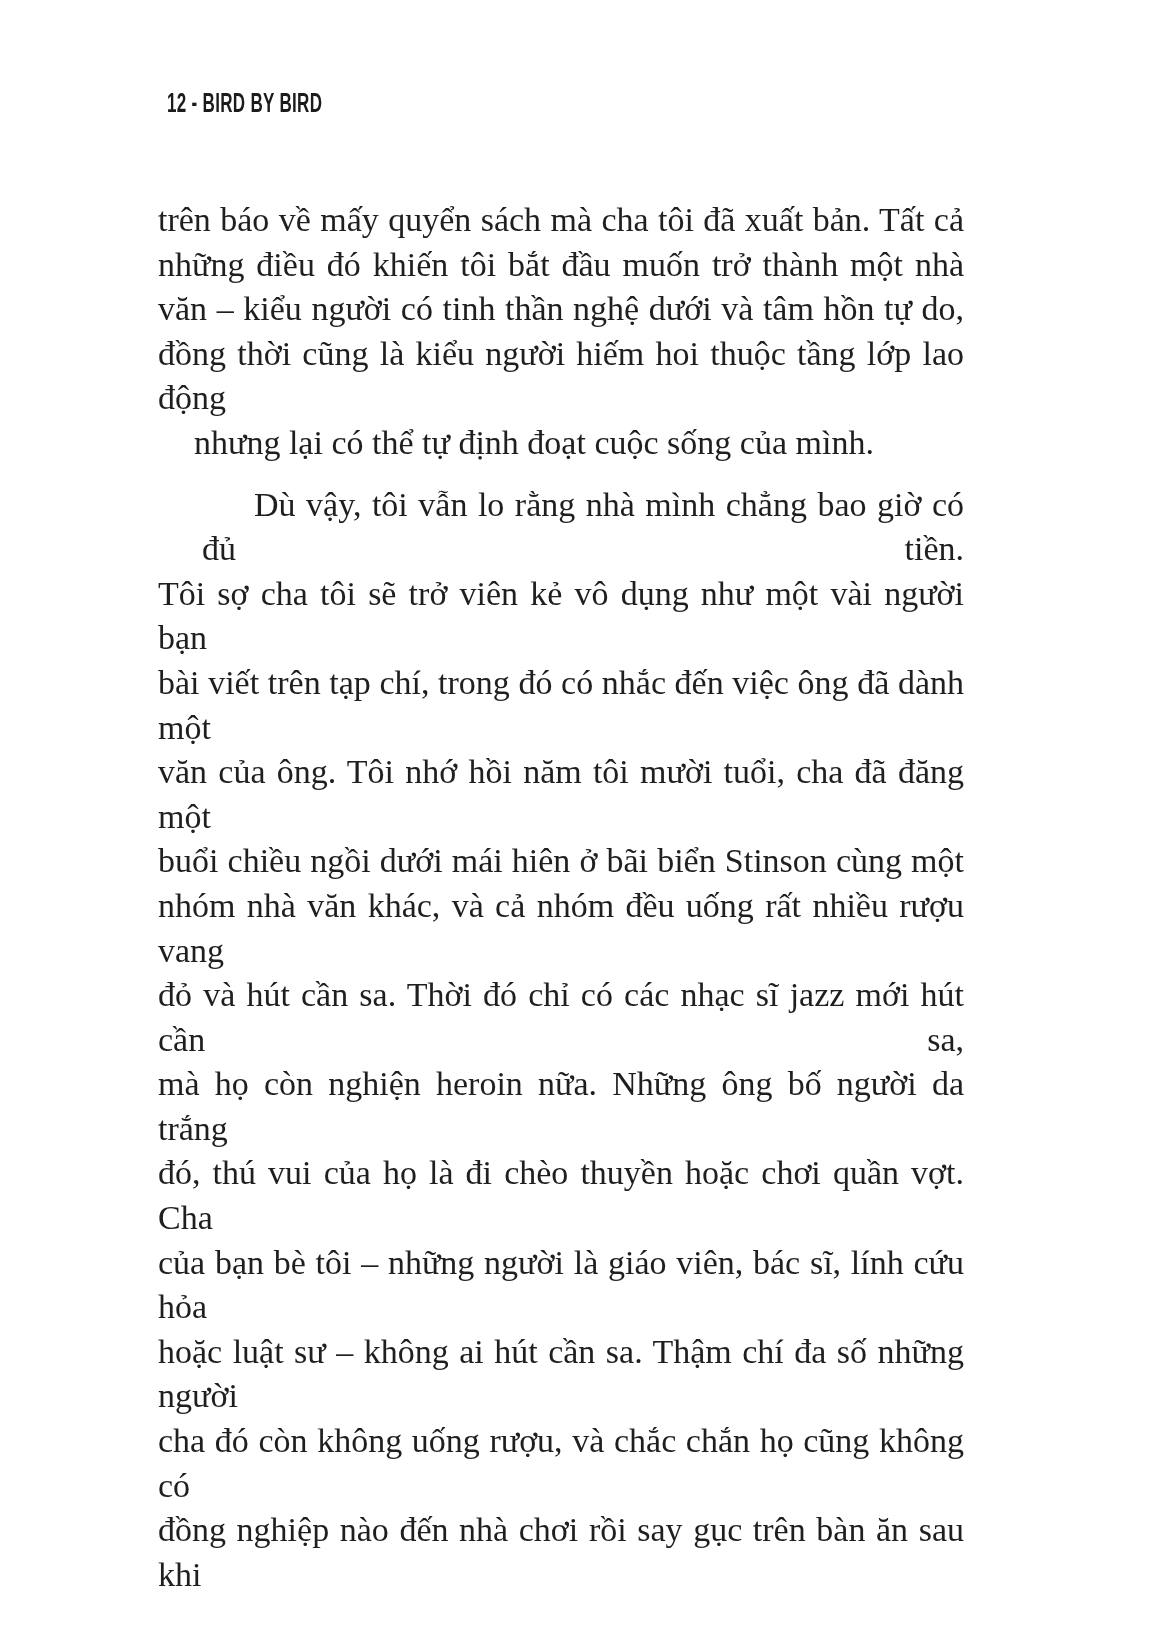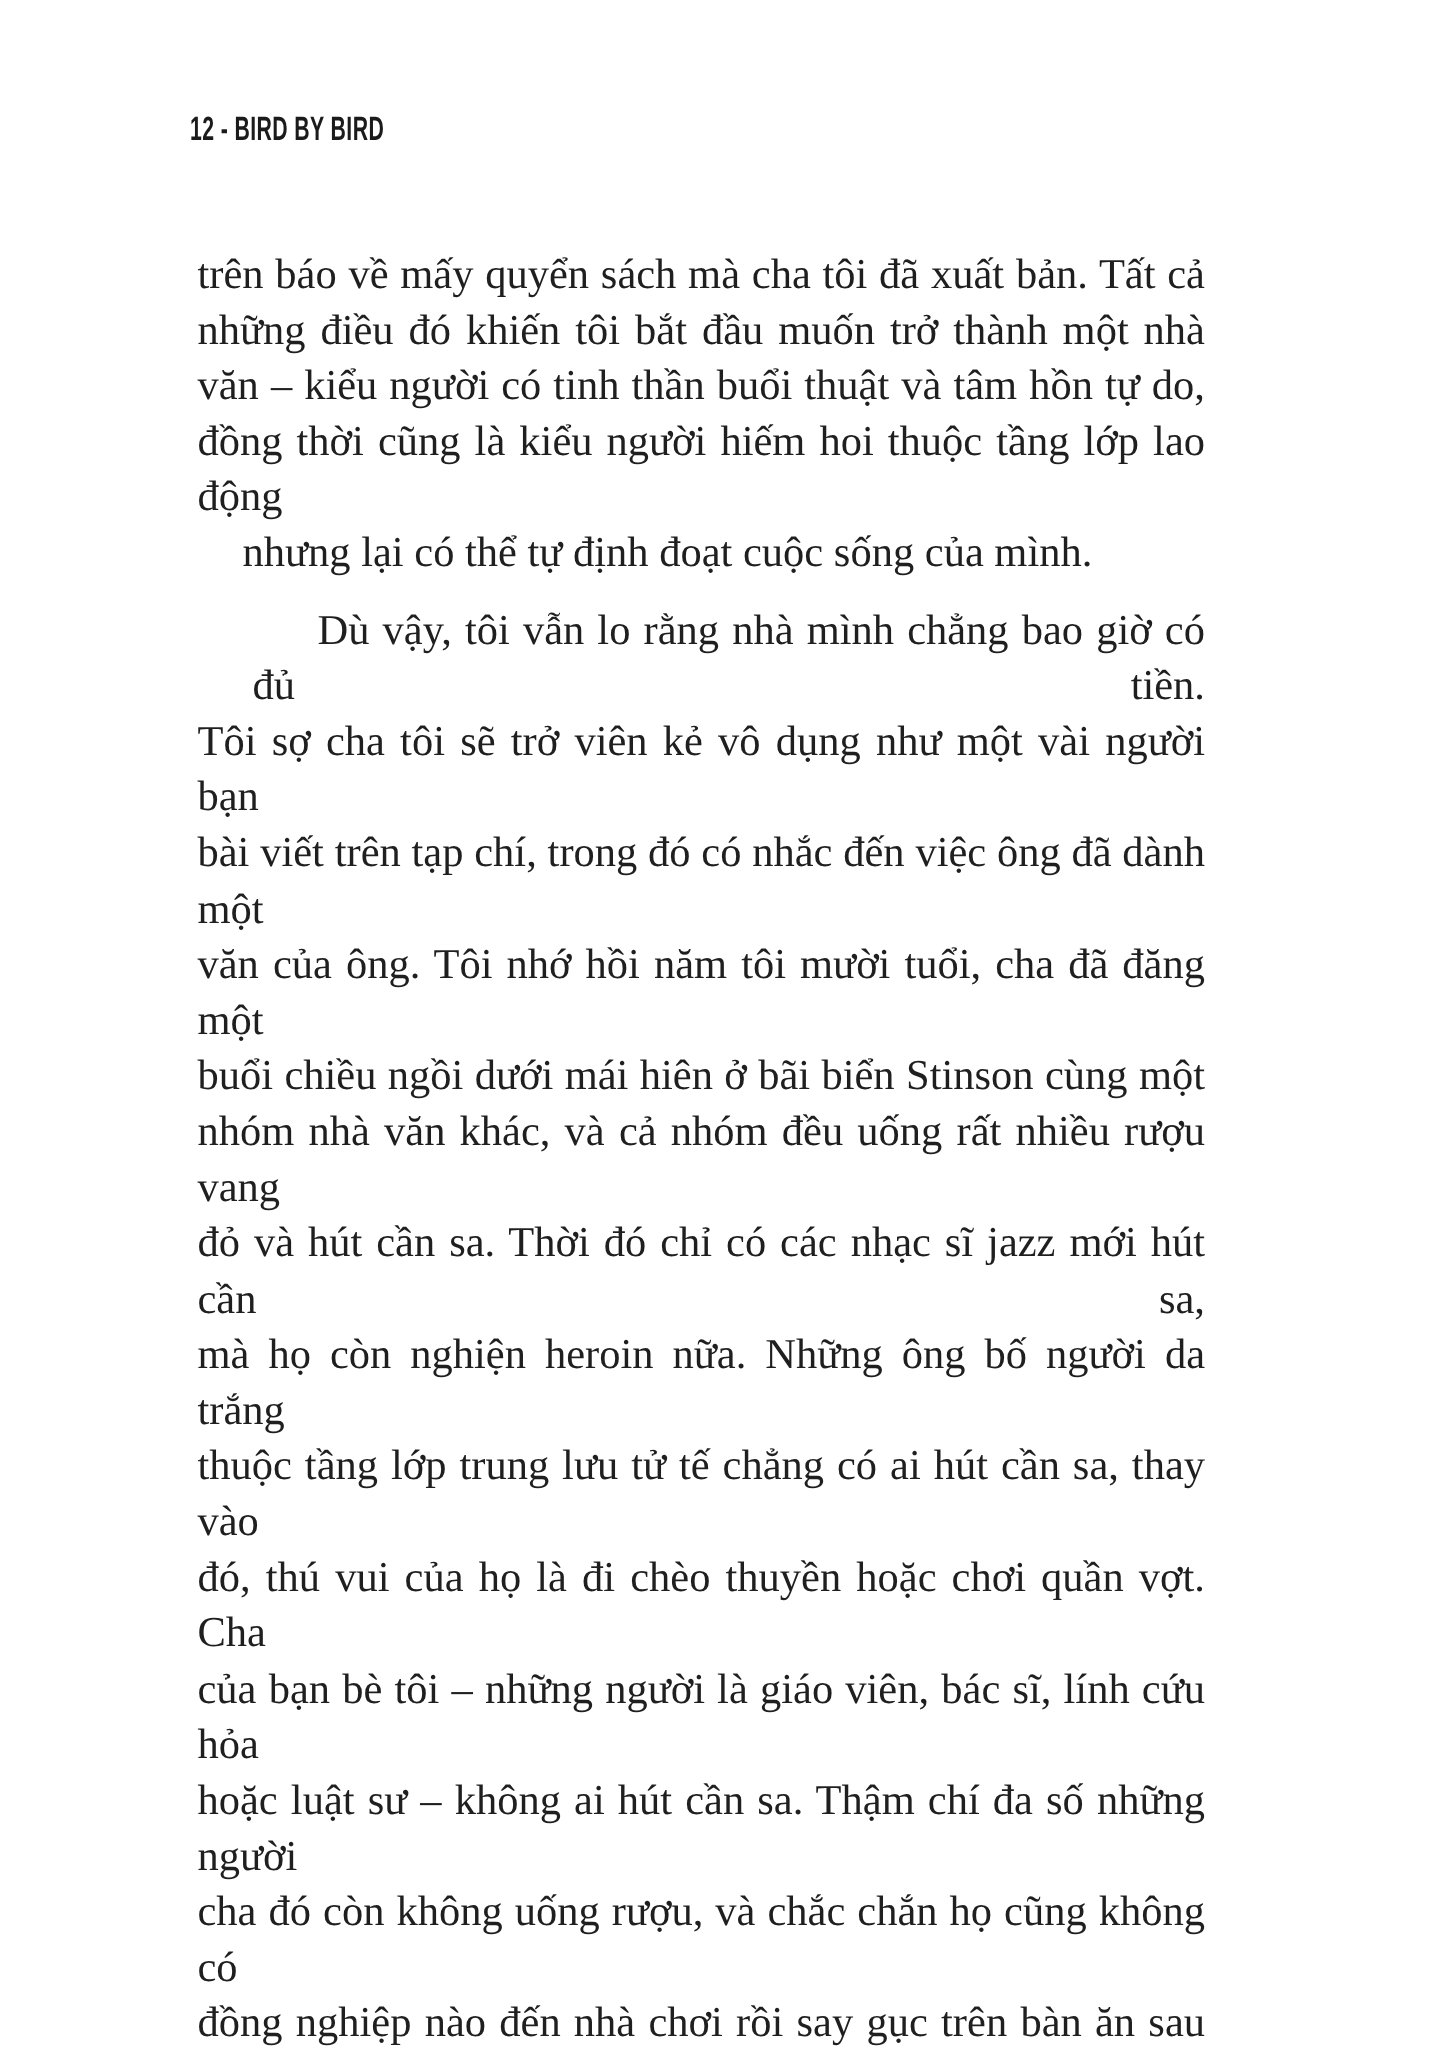--- a/index.html
+++ b/index.html
@@ -9,21 +9,21 @@
   }
   .page {
     position: relative;
     width: 1158px;
     height: 1638px;
     background: #ffffff;
     overflow: hidden;
   }
   .running-head-wrap {
     position: absolute;
-    left: 152px;
+    left: 167px;
     top: 88px;
   }
   .running-head {
     display: inline-block;
     font-family: "Liberation Sans", sans-serif;
     font-weight: 700;
     font-size: 27px;
     letter-spacing: 0.5px;
     color: #1b1b1b;
     white-space: nowrap;
@@ -64,34 +64,33 @@
 <body>
 
 <div class="page">
   <div class="running-head-wrap">
     <span class="running-head">12 - BIRD BY BIRD</span>
   </div>
   <main class="body-text" id="paragraphs">
       <p class="para">
         <span class="line">trên báo về mấy quyển sách mà cha tôi đã xuất bản. Tất cả</span>
         <span class="line">những điều đó khiến tôi bắt đầu muốn trở thành một nhà</span>
-        <span class="line">văn – kiểu người có tinh thần buổi thuật và tâm hồn tự do,</span>
+        <span class="line">văn – kiểu người có tinh thần nghệ dưới và tâm hồn tự do,</span>
         <span class="line">đồng thời cũng là kiểu người hiếm hoi thuộc tầng lớp lao động</span>
         <span class="line last">nhưng lại có thể tự định đoạt cuộc sống của mình.</span>
       </p>
       <p class="para indent">
         <span class="line">Dù vậy, tôi vẫn lo rằng nhà mình chẳng bao giờ có đủ tiền.</span>
         <span class="line">Tôi sợ cha tôi sẽ trở viên kẻ vô dụng như một vài người bạn</span>
         <span class="line">bài viết trên tạp chí, trong đó có nhắc đến việc ông đã dành một</span>
         <span class="line">văn của ông. Tôi nhớ hồi năm tôi mười tuổi, cha đã đăng một</span>
         <span class="line">buổi chiều ngồi dưới mái hiên ở bãi biển Stinson cùng một</span>
         <span class="line">nhóm nhà văn khác, và cả nhóm đều uống rất nhiều rượu vang</span>
         <span class="line">đỏ và hút cần sa. Thời đó chỉ có các nhạc sĩ jazz mới hút cần sa,</span>
         <span class="line">mà họ còn nghiện heroin nữa. Những ông bố người da trắng</span>
-        <span class="line">thuộc tầng lớp trung lưu tử tế chẳng có ai hút cần sa, thay vào</span>
         <span class="line">đó, thú vui của họ là đi chèo thuyền hoặc chơi quần vợt. Cha</span>
         <span class="line">của bạn bè tôi – những người là giáo viên, bác sĩ, lính cứu hỏa</span>
         <span class="line">hoặc luật sư – không ai hút cần sa. Thậm chí đa số những người</span>
         <span class="line">cha đó còn không uống rượu, và chắc chắn họ cũng không có</span>
         <span class="line">đồng nghiệp nào đến nhà chơi rồi say gục trên bàn ăn sau khi</span>
       </p>
     </main>
 </div>
 
 </body></html>

